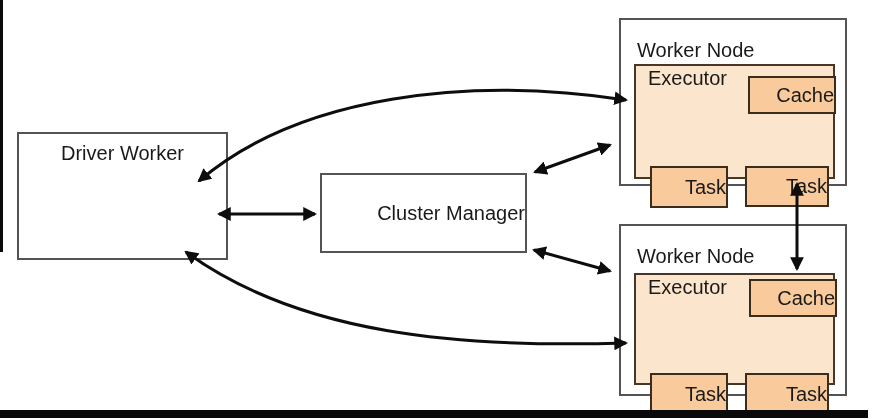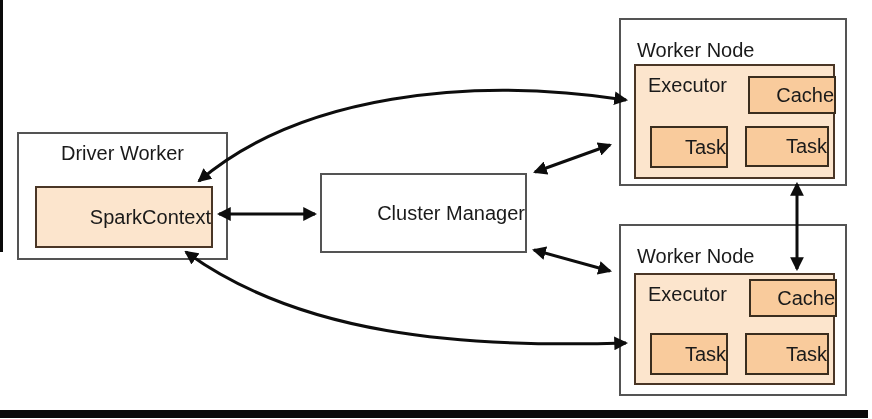--- a/index.html
+++ b/index.html
@@ -23,47 +23,44 @@
   
   .cluster-manager{left:320px;top:173px;width:207px;height:80px;}
 
   
   .wn1{left:619px;top:18px;width:228px;height:168px;}
   
   .wn2{left:619px;top:224px;width:228px;height:172px;}
   .executor{position:absolute;box-sizing:border-box;font-size:20px;}
   .exec1{left:13px;top:44px;width:201px;height:115px;}
   .exec2{left:13px;top:47px;width:201px;height:112px;}
-  .exec-label{position:absolute;left:12px;top:8px;}
+  .exec-label{position:absolute;left:12px;top:1px;}
   .cache{position:absolute;box-sizing:border-box;}
   .cache1{left:112px;top:10px;width:88px;height:38px;}
   .cache2{left:113px;top:4px;width:88px;height:38px;}
-  .task{position:absolute;box-sizing:border-box;}
+  .task{position:absolute;box-sizing:border-box;margin-top:40px;}
   .task-a1{left:14px;top:60px;width:78px;height:42px;}
   .task-b1{left:109px;top:60px;width:84px;height:41px;}
   .task-a2{left:14px;top:58px;width:78px;height:42px;}
   .task-b2{left:109px;top:58px;width:84px;height:42px;}
 
   .arrows{position:absolute;left:0;top:0;width:872px;height:419px;pointer-events:none;}
   .arrows path.link{fill:none;stroke:var(--arrow,#0d0d0d);stroke-width:3px;}
   .arrows marker path{fill:var(--arrow,#0d0d0d);stroke:none;}
 
   .bottom-bar{position:absolute;left:0;top:410px;width:868px;height:8px;background:var(--bar,#0a0a0a);}
   .left-line{position:absolute;left:0;top:0;width:3px;height:252px;background:var(--bar,#0a0a0a);}
 </style>
 </head>
 <body>
 
 <div class="stage">
 
   <div class="box white-box driver top-center-label">
     <span>Driver Worker</span>
-  </div>
-  <div class="box peach-light spark-context center-label">
-    <span>SparkContext</span>
   </div>
 
   <div class="box white-box cluster-manager center-label">
     <span>Cluster Manager</span>
   </div>
 
   <div class="box white-box wn1 top-left-label">
     <span>Worker Node</span>
     <div class="executor peach-light exec1">
       <span class="exec-label">Executor</span>

